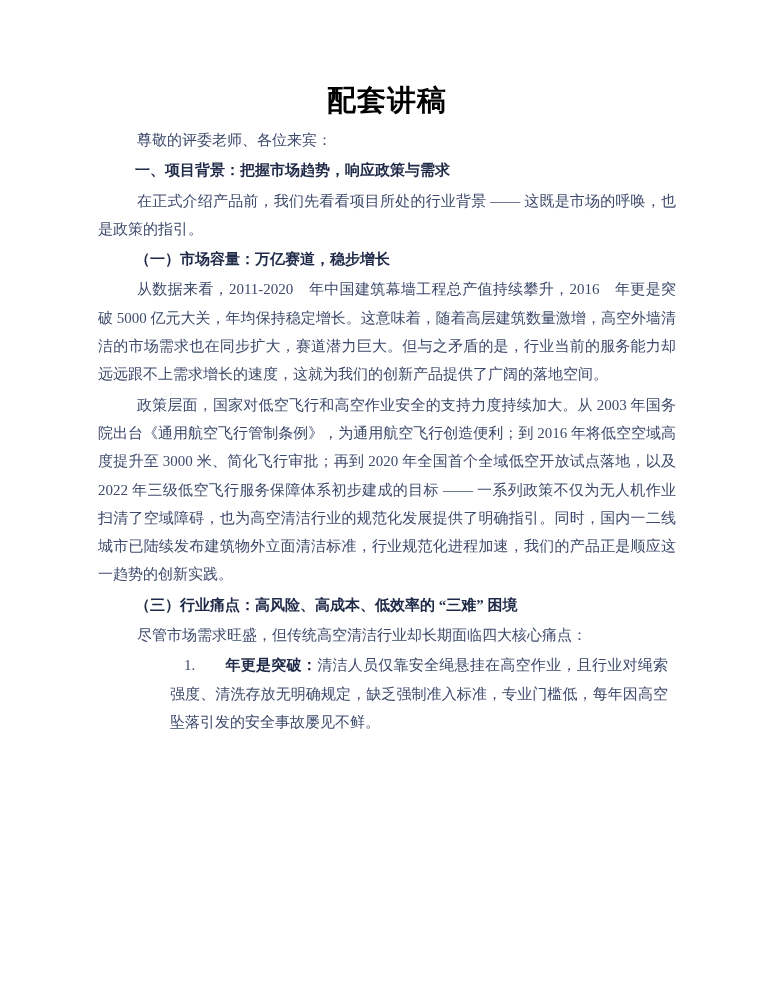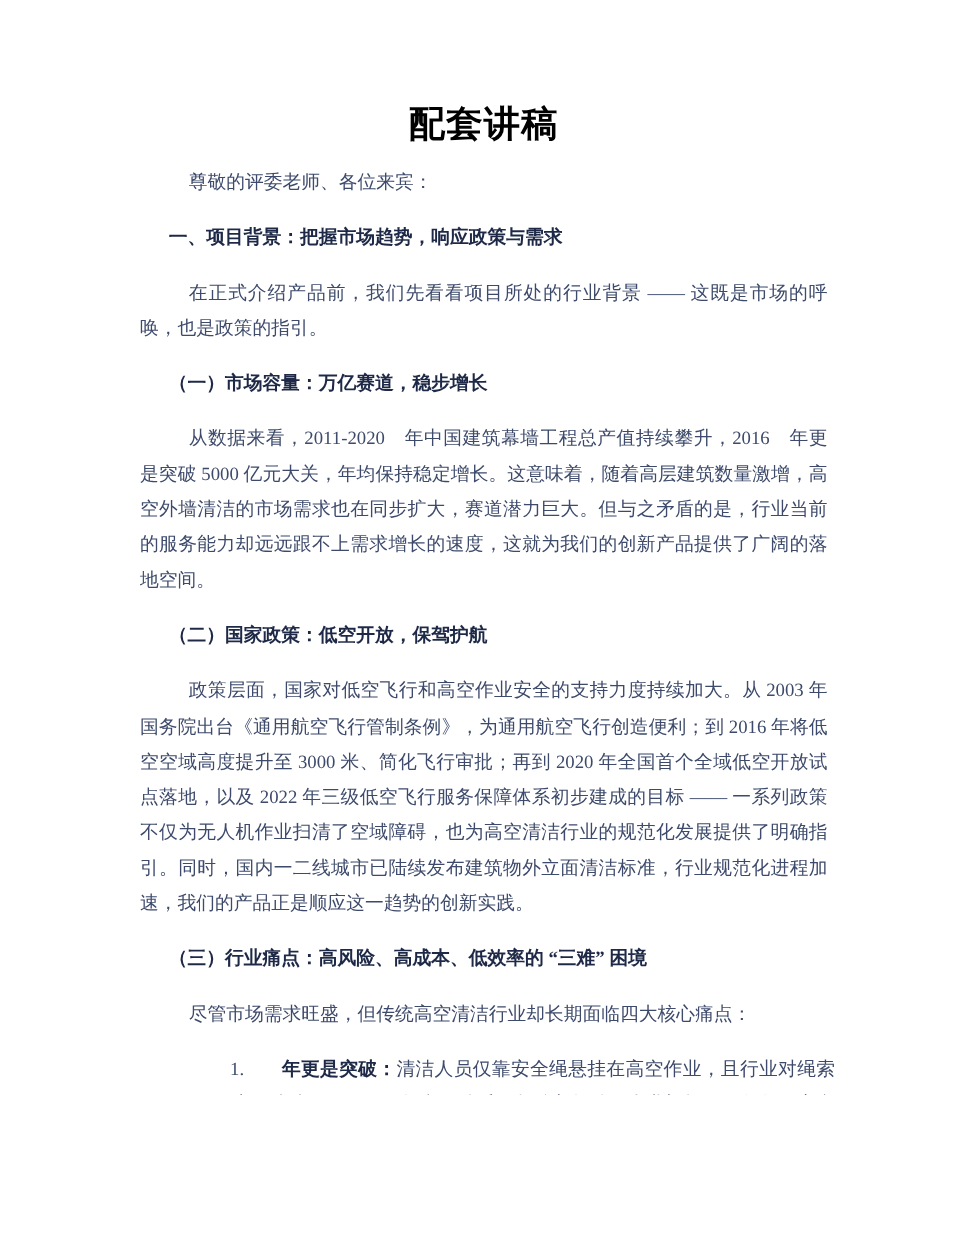--- a/index.html
+++ b/index.html
@@ -25,21 +25,21 @@
     margin:0 0 10px 0;
     font-size:29px;
     line-height:32px;
     font-weight:bold;
     letter-spacing:1px;
     text-align:center;
     color:var(--title_text);
     font-family:"Liberation Serif","DejaVu Serif",serif;
   }
   .body-p{
-    margin:16px;
+    margin:2px;
     text-align:justify;
     text-indent:39px;
   }
   .heading-p{
     margin:0;
     text-align:justify;
     text-indent:39px;
     font-weight:bold;
     color:var(--heading_text);
   }
@@ -64,21 +64,20 @@
 
 
   <p class="heading-p">一、项目背景：把握市场趋势，响应政策与需求</p>
 
   <p class="body-p">在正式介绍产品前，我们先看看项目所处的行业背景 —— 这既是市场的呼唤，也是政策的指引。</p>
 
   <p class="heading-p">（一）市场容量：万亿赛道，稳步增长</p>
 
   <p class="body-p">从数据来看，2011-2020　年中国建筑幕墙工程总产值持续攀升，2016　年更是突破 5000 亿元大关，年均保持稳定增长。这意味着，随着高层建筑数量激增，高空外墙清洁的市场需求也在同步扩大，赛道潜力巨大。但与之矛盾的是，行业当前的服务能力却远远跟不上需求增长的速度，这就为我们的创新产品提供了广阔的落地空间。</p>
 
-  <p class="heading-p">（二）国家政策：低空开放，保驾护航</p>
 
   <p class="body-p">政策层面，国家对低空飞行和高空作业安全的支持力度持续加大。从 2003 年国务院出台《通用航空飞行管制条例》，为通用航空飞行创造便利；到 2016 年将低空空域高度提升至 3000 米、简化飞行审批；再到 2020 年全国首个全域低空开放试点落地，以及 2022 年三级低空飞行服务保障体系初步建成的目标 —— 一系列政策不仅为无人机作业扫清了空域障碍，也为高空清洁行业的规范化发展提供了明确指引。同时，国内一二线城市已陆续发布建筑物外立面清洁标准，行业规范化进程加速，我们的产品正是顺应这一趋势的创新实践。</p>
 
   <p class="heading-p">（三）行业痛点：高风险、高成本、低效率的 “三难” 困境</p>
 
   <p class="body-p">尽管市场需求旺盛，但传统高空清洁行业却长期面临四大核心痛点：</p>
 
   <div class="list-item"><span>1.</span><span class="tab-gap"></span><span class="bold-label">年更是突破：</span><span>清洁人员仅靠安全绳悬挂在高空作业，且行业对绳索强度、清洗存放无明确规定，缺乏强制准入标准，专业门槛低，每年因高空坠落引发的安全事故屡见不鲜。</span></div>
 
 </div>

